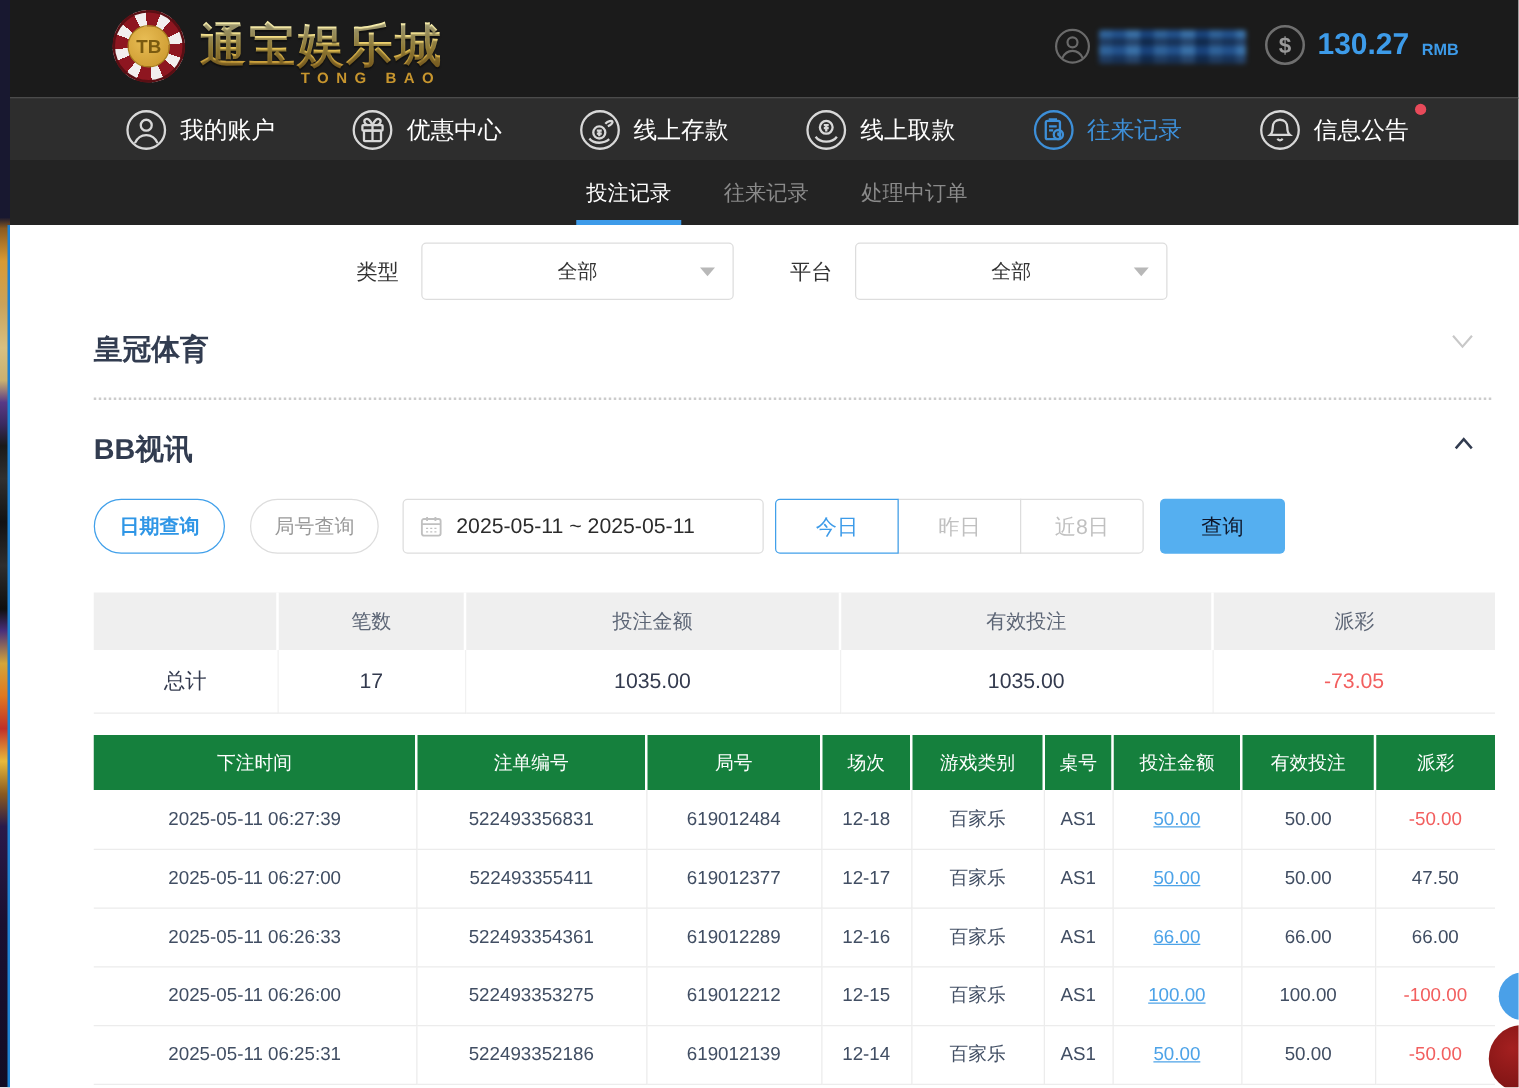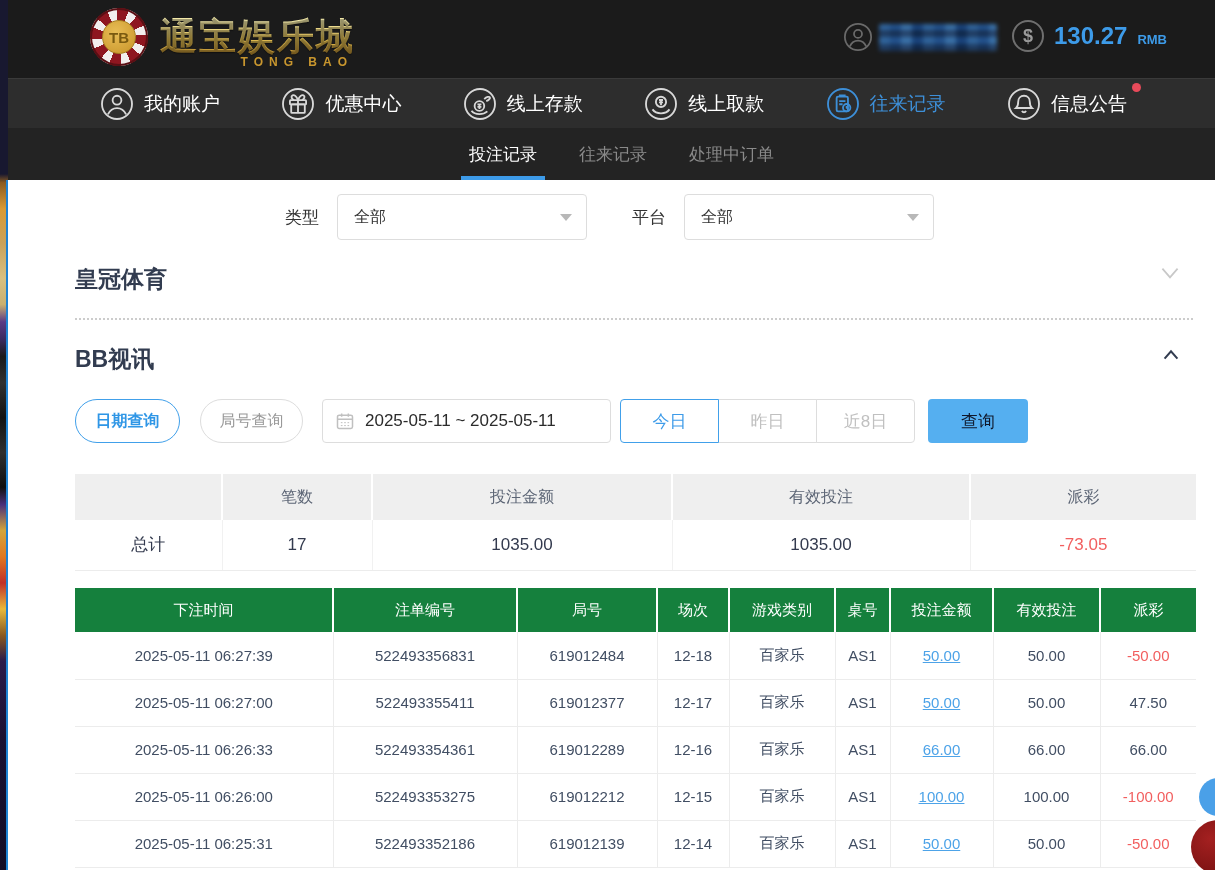--- a/index.html
+++ b/index.html
@@ -61,21 +61,21 @@
   .tab { font-size:17px; color:#8a8a8a; cursor:pointer; position:relative; height:100%; display:flex; align-items:center; }
   .tab.active { color:#fff; }
   .tab.active::after { content:""; position:absolute; left:-8px; right:-8px; bottom:0; height:4px; background:#3d9be9; }
 
   
   .content { position:absolute; left:8px; right:0; top:180px; bottom:0; background:#fff; z-index:3; }
 
   .filter-row { position:absolute; top:14px; left:277px; display:flex; align-items:center; }
   .f-label { font-size:17px; color:#333; margin-right:18px; }
   .select-box { width:250px; height:46px; border:1px solid #ddd; border-radius:4px; display:flex; align-items:center;
-    padding:0 16px; font-size:16px; color:#333; cursor:pointer; position:relative; background:#fff; }
+    padding:0 16px; font-size:16px; color:#333; cursor:pointer; position:relative; background:#fff;justify-content:center; }
   .select-box + .f-label { margin-left:45px; }
   .caret { position:absolute; right:14px; top:50%; margin-top:-3px; width:0; height:0;
     border-left:6px solid transparent; border-right:6px solid transparent; border-top:7px solid #b8b8b8; }
 
   .section-title { position:absolute; left:67px; font-size:23px; font-weight:bold; color:#323c50; }
   .sec-chevron { position:absolute; right:32px; cursor:pointer; display:flex; }
   .dotted-div { position:absolute; left:67px; right:22px; top:138px; border-top:2px dotted #ccc; }
 
   .query-row { position:absolute; top:219px; left:67px; right:0; height:44px; }
   .pill { position:absolute; height:44px; border-radius:22px; display:flex; align-items:center; justify-content:center;

